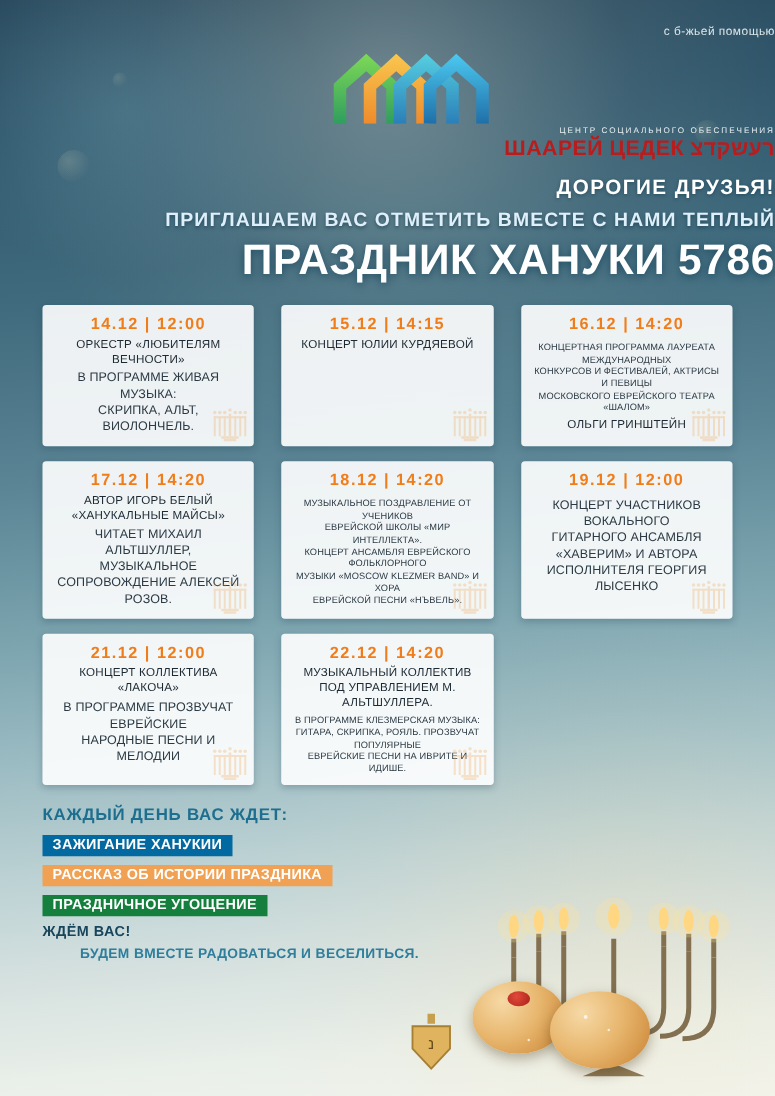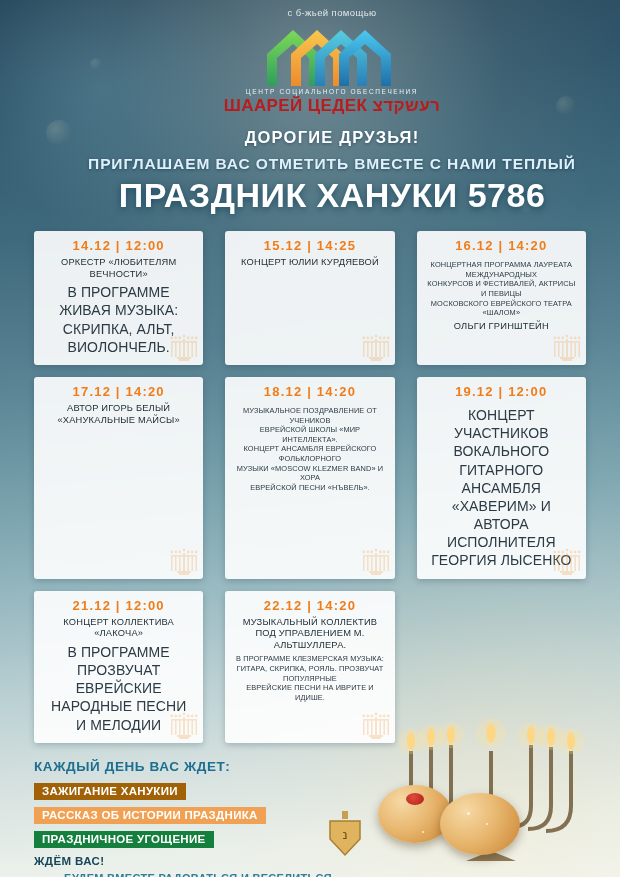--- a/index.html
+++ b/index.html
@@ -10,50 +10,50 @@
       radial-gradient(ellipse 70% 45% at 50% 8%, rgba(255,250,230,0.30) 0%, rgba(255,245,215,0.06) 45%, rgba(0,0,0,0) 72%),
       radial-gradient(ellipse 60% 40% at 80% 86%, rgba(255,225,170,0.22) 0%, rgba(255,220,160,0.04) 55%, rgba(0,0,0,0) 80%),
       linear-gradient(175deg,#2a4a5e 0%, #31576c 12%, #3f6a7d 26%, #5b8595 42%, #7aa3ae 55%, #9cbcc3 66%, #bdd2d4 76%, #d7e2e0 85%, #e9efe9 93%, #f2f4ee 100%);
     position:relative;
   }
   .glow-tl{position:absolute;left:-60px;top:-40px;width:320px;height:260px;
     background:radial-gradient(ellipse at center, rgba(120,180,200,0.25), rgba(0,0,0,0) 70%);}
   .bokeh{position:absolute;border-radius:50%;background:radial-gradient(circle at 35% 35%, rgba(255,240,200,0.55), rgba(255,220,160,0.10) 60%, rgba(0,0,0,0) 72%);}
 
   
-  .header{position:relative;text-align:center;padding-top:7px;margin-left:44px;}
+  .header{position:relative;text-align:right;padding-top:20px;margin-left:44px;}
   .bhelp{color:#e7eef1;font-size:9.5px;letter-spacing:.4px;text-transform:lowercase;opacity:.95;}
   .logo{margin:6px auto 0;width:150px;}
   .logo svg{display:block;margin:0 auto;}
   .logo-text1{font-size:6.5px;color:#eaf2f5;letter-spacing:1.6px;margin-top:2px;}
   .logo-text2{font-family:Liberation Sans, sans-serif;font-size:17px;font-weight:bold;color:#b91c1c;letter-spacing:.4px;margin-top:1px;}
 
   .friends{margin-top:12px;color:#ffffff;font-size:16.5px;font-weight:bold;letter-spacing:1.2px;
      text-shadow:0 1px 3px rgba(0,40,60,.45);}
   .invite{margin-top:8px;color:#dff0fb;font-size:15.5px;font-weight:bold;letter-spacing:.9px;
      text-shadow:0 1px 3px rgba(0,40,60,.5);}
   .bigtitle{margin-top:3px;color:#ffffff;font-size:34px;font-weight:bold;letter-spacing:.5px;
      text-shadow:0 2px 7px rgba(0,50,75,.6);}
 
   
   .grid{margin:16px 34px 0 34px;display:grid;grid-template-columns:1fr 1fr 1fr;gap:12px 22px;}
   .card{position:relative;background:rgba(255,255,255,0.90);border-radius:3px;
      box-shadow:0 2px 6px rgba(20,50,70,.25);padding:7px 10px 9px 10px;min-height:74px;
      display:flex;flex-direction:column;align-items:center;text-align:center;overflow:hidden;}
   .card .date{color:#f07d1a;font-size:13px;font-weight:bold;letter-spacing:1.2px;margin-bottom:4px;}
   .card .title{color:#1d2a33;font-size:9.3px;font-weight:normal;line-height:1.25;letter-spacing:.2px;}
-  .card .desc{color:#2b3a44;font-size:14px;line-height:1.3;margin-top:3px;letter-spacing:.1px;}
+  .card .desc{color:#2b3a44;font-size:10px;line-height:1.3;margin-top:3px;letter-spacing:.1px;}
   .card .desc.small{font-size:7.4px;}
   .menorah-wm{position:absolute;right:4px;bottom:2px;opacity:.28;}
 
   
   .bottom{margin:16px 34px 0 34px;position:relative;z-index:3;}
   .everyday{color:#1e6f8f;font-size:13.5px;font-weight:bold;letter-spacing:.6px;}
   .tags{margin-top:7px;}
-  .tag{display:inline-block;background:#a16207;color:#ffffff;font-size:11.5px;font-weight:bold;
+  .tag{display:inline-block;background:#0369a1;color:#ffffff;font-size:11.5px;font-weight:bold;
      padding:2px 8px 3px 8px;margin-bottom:5px;letter-spacing:.3px;}
   .tag.t2{background:#f0a153;}
   .tag.t3{background:#15803d;}
   .hall{margin-top:9px;color:#10384a;font-size:20px;font-weight:bold;letter-spacing:.5px;}
   .wait{margin-top:2px;color:#17465c;font-size:11.5px;font-weight:bold;letter-spacing:.4px;}
   .together{margin-top:5px;color:#2e7e9c;font-size:11px;font-weight:bold;letter-spacing:.3px;padding-left:30px;}
 
   
   .art{position:absolute;right:0;bottom:0;width:320px;height:230px;z-index:1;pointer-events:none;}
   .donut{position:absolute;border-radius:50%;
@@ -133,21 +133,21 @@
           <circle cx="10.8" cy="9" r="1.4"></circle>
           <circle cx="15" cy="7" r="1.4"></circle>
           <circle cx="19.2" cy="9" r="1.4"></circle>
           <circle cx="23.2" cy="9" r="1.4"></circle>
           <circle cx="27.2" cy="9" r="1.4"></circle>
         </g>
       </svg>
   </div>
 
   <div class="card">
-    <div class="date">15.12 | 14:25</div>
+    <div class="date">15.12 | 14:15</div>
     <div class="title">КОНЦЕРТ ЮЛИИ КУРДЯЕВОЙ</div>
     <svg class="menorah-wm" width="30" height="34" viewBox="0 0 30 34">
         <g fill="#f2a24a">
           <rect x="14" y="10" width="2" height="18"></rect>
           <rect x="8" y="28" width="14" height="2"></rect>
           <rect x="10" y="30" width="10" height="2"></rect>
           <rect x="2" y="12" width="1.6" height="16"></rect>
           <rect x="6" y="12" width="1.6" height="16"></rect>
           <rect x="10" y="12" width="1.6" height="16"></rect>
           <rect x="18.4" y="12" width="1.6" height="16"></rect>
@@ -191,20 +191,22 @@
           <circle cx="23.2" cy="9" r="1.4"></circle>
           <circle cx="27.2" cy="9" r="1.4"></circle>
         </g>
       </svg>
   </div>
 
   <div class="card">
     <div class="date">17.12 | 14:20</div>
     <div class="title" style="white-space:pre-line">АВТОР ИГОРЬ БЕЛЫЙ
 «ХАНУКАЛЬНЫЕ МАЙСЫ»</div>
+    <div class="desc" style="white-space:pre-line">ЧИТАЕТ МИХАИЛ АЛЬТШУЛЛЕР, МУЗЫКАЛЬНОЕ
+СОПРОВОЖДЕНИЕ АЛЕКСЕЙ РОЗОВ.</div>
     <svg class="menorah-wm" width="30" height="34" viewBox="0 0 30 34">
         <g fill="#f2a24a">
           <rect x="14" y="10" width="2" height="18"></rect>
           <rect x="8" y="28" width="14" height="2"></rect>
           <rect x="10" y="30" width="10" height="2"></rect>
           <rect x="2" y="12" width="1.6" height="16"></rect>
           <rect x="6" y="12" width="1.6" height="16"></rect>
           <rect x="10" y="12" width="1.6" height="16"></rect>
           <rect x="18.4" y="12" width="1.6" height="16"></rect>
           <rect x="22.4" y="12" width="1.6" height="16"></rect>

